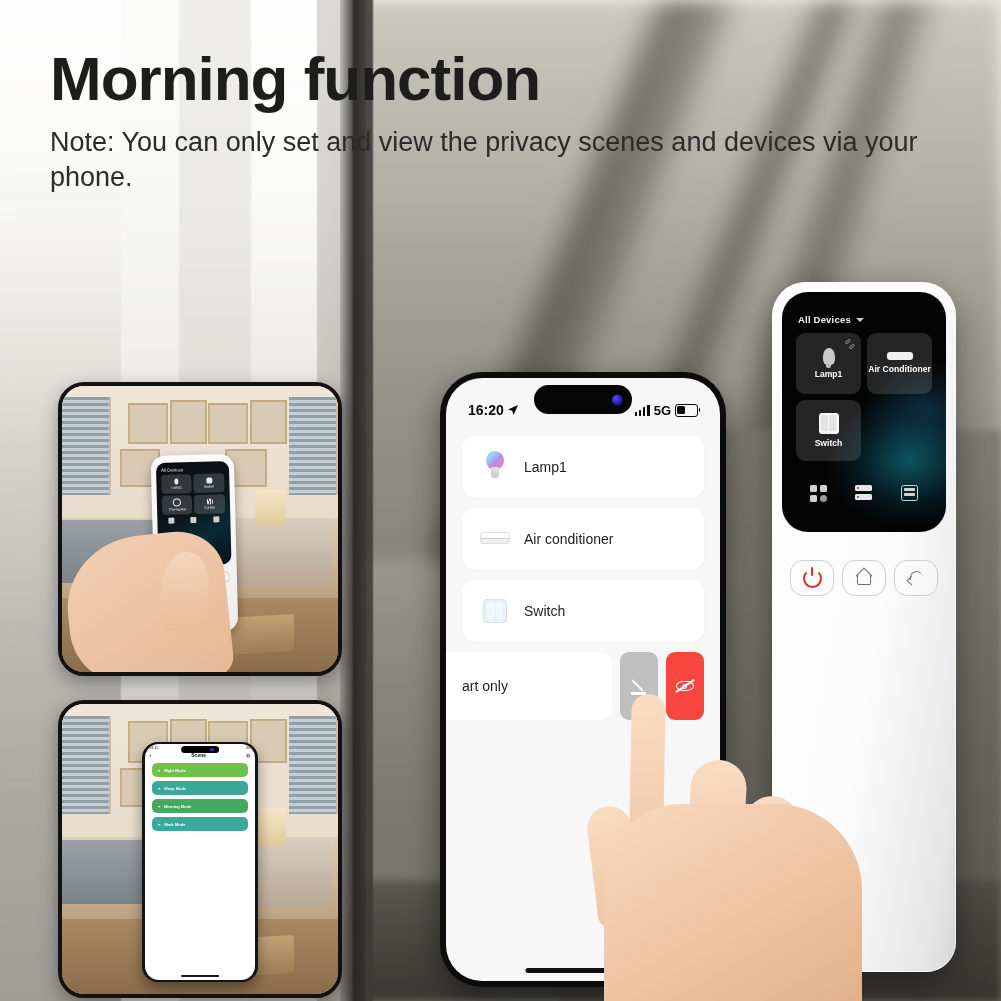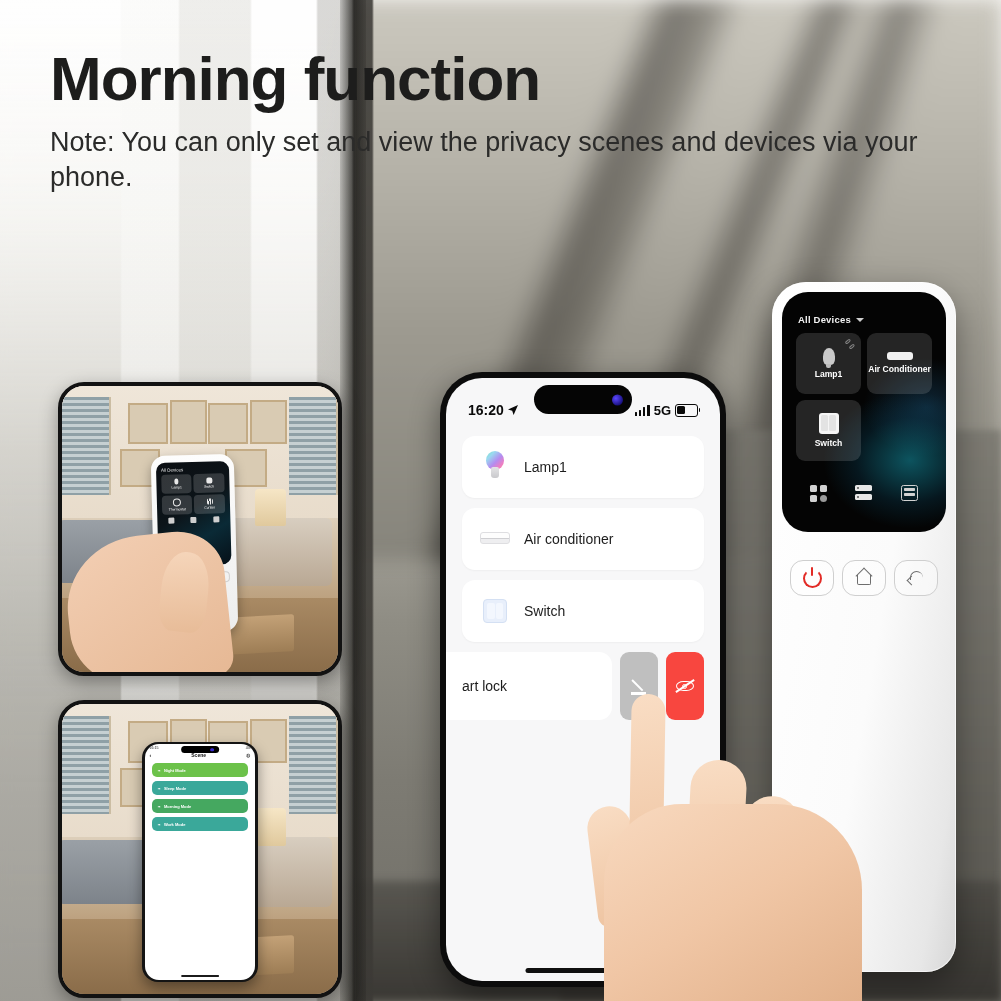--- a/index.html
+++ b/index.html
@@ -523,21 +523,21 @@
                 <span></span>
                 <span></span>
               </i>
           </span>
           <span class="nm">Switch</span>
         </div>
       </div>
 
       <div class="swiperow">
         <div class="card">
-          <span class="nm">art lock</span>
+          <span class="nm">art only</span>
         </div>
         <div class="act edit">
           <span class="pencil"></span>
         </div>
         <div class="act hide">
           <span class="eyeslash">
             <i class="e"></i>
               <i class="p"></i>
               <i class="sl"></i>
           </span>

